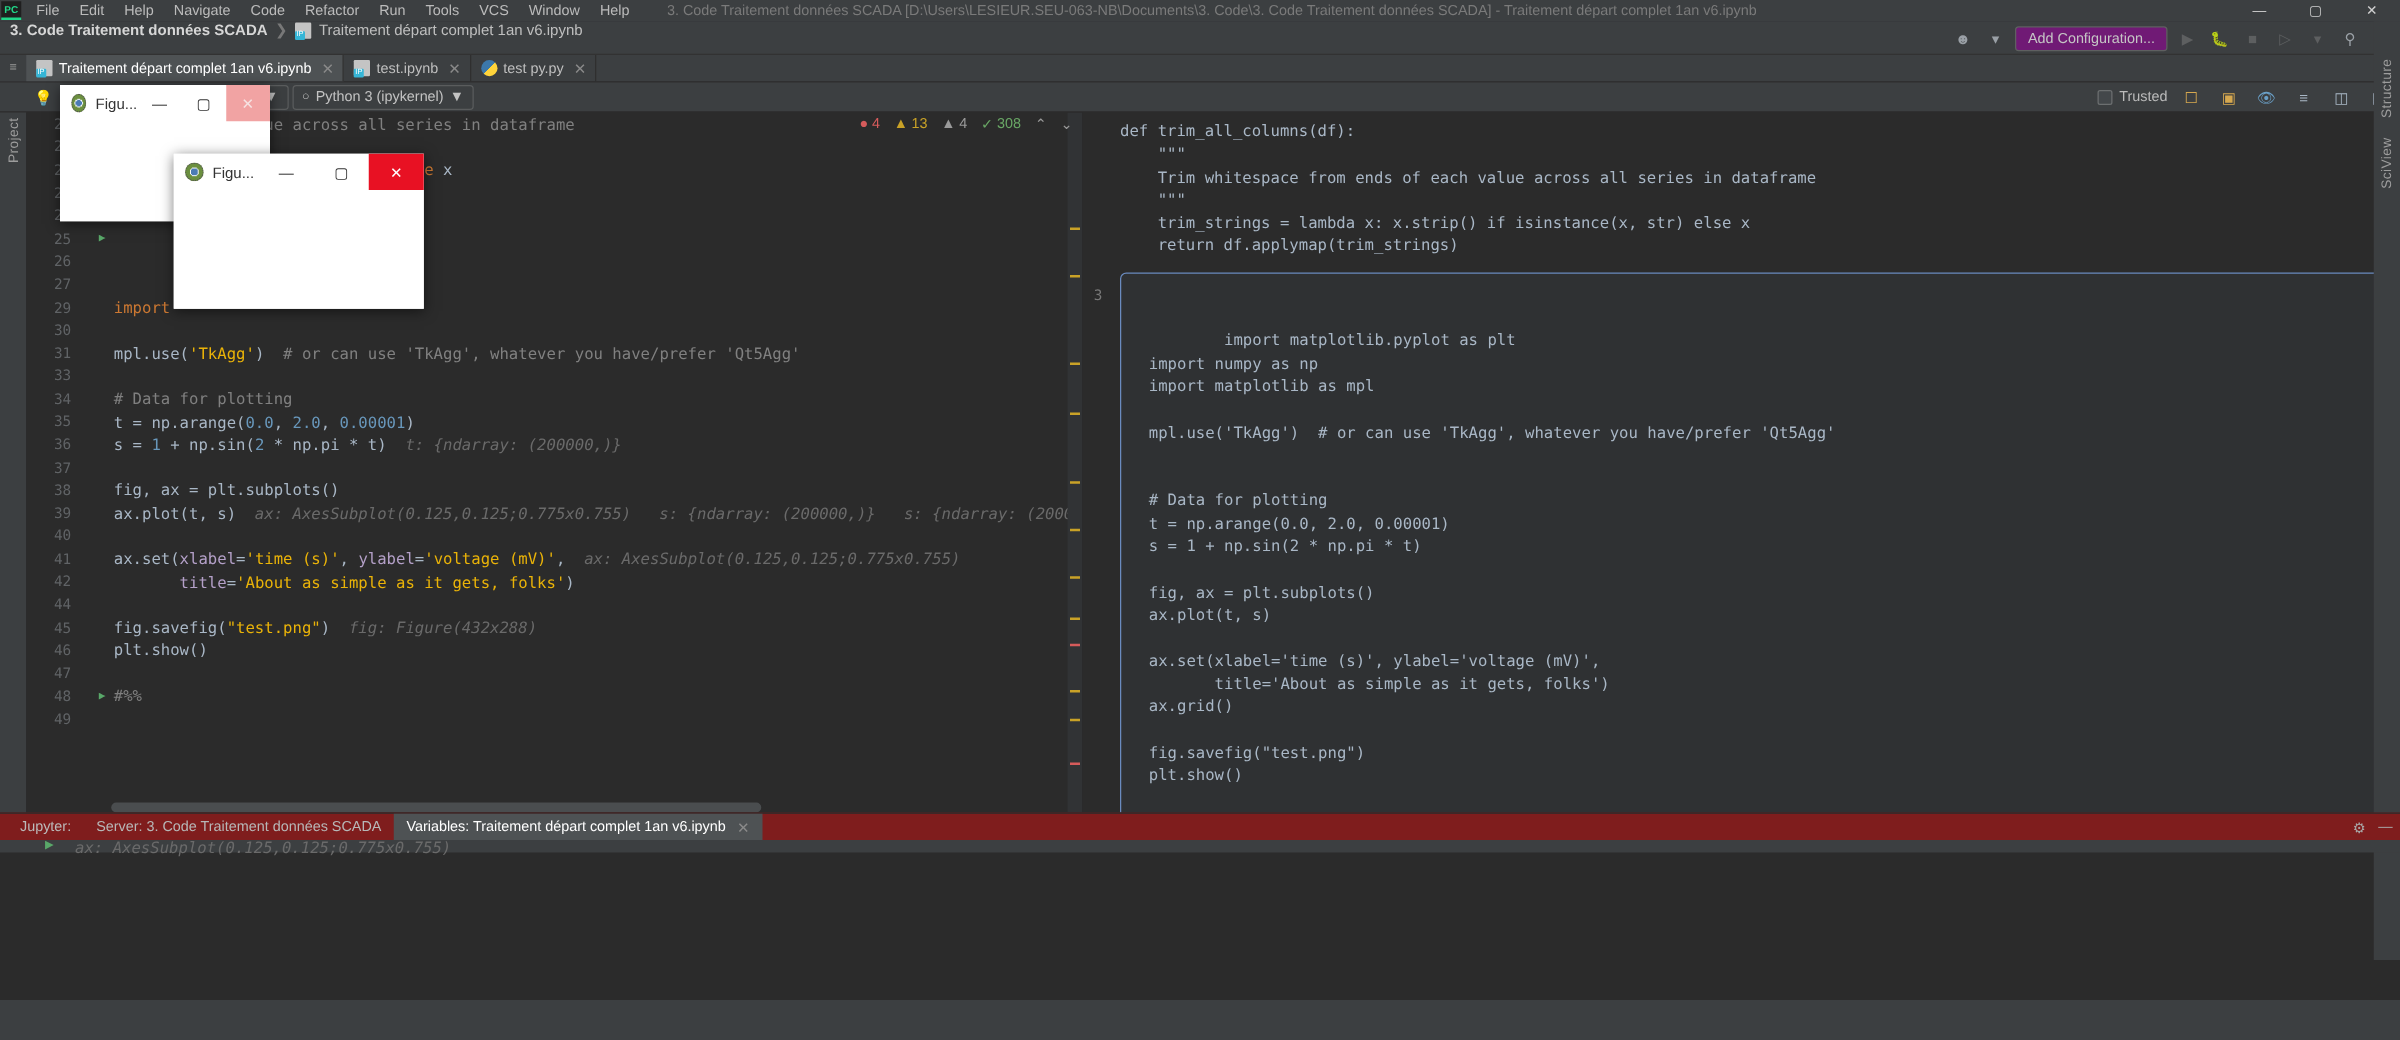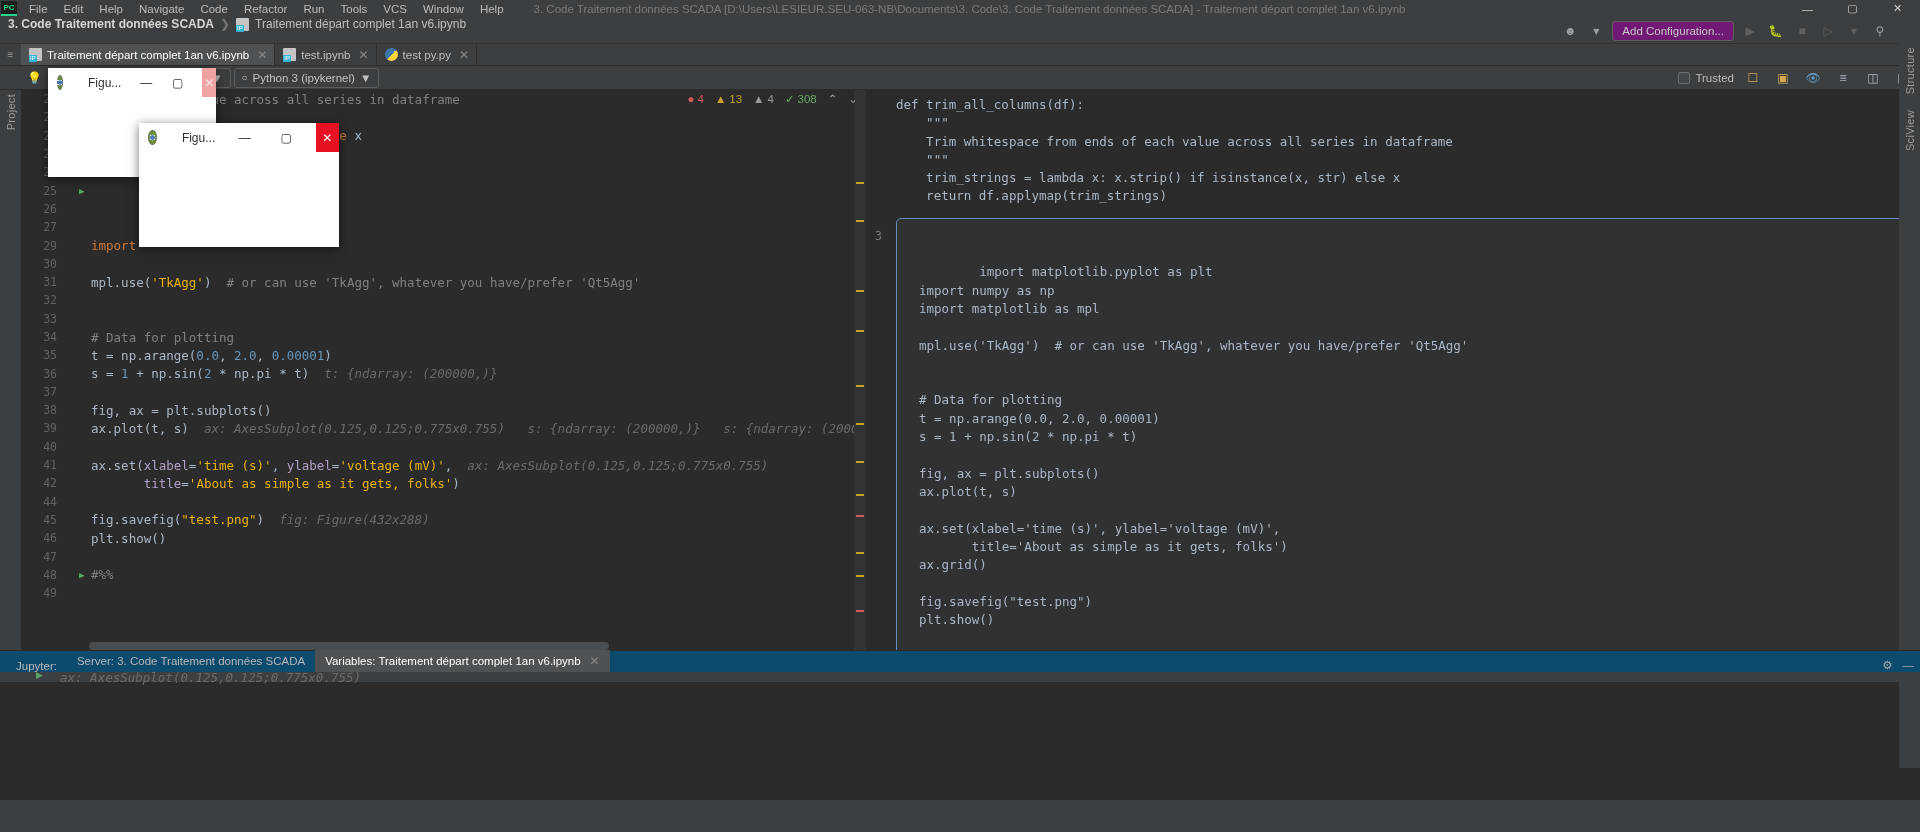--- a/index.html
+++ b/index.html
@@ -166,34 +166,34 @@
   .nb-cell.sel { border-color: #6a8bbf; }
   .cell-num {
     position: absolute; left: -22px; top: 8px; font-size: 11.5px;
     color: #787878; font-family: "DejaVu Sans Mono", monospace;
   }
   .nb-right-marks { position: absolute; right: 0; top: 0; width: 11px; height: 100%; background: #313335; }
 
   
   .figwin { position: absolute; background: #ffffff; z-index: 60;
             box-shadow: 0 2px 10px rgba(0,0,0,.55); }
-  .figbar { height: 29px; display: flex; align-items: center; background: #ffffff; gap: 18px; }
+  .figbar { height: 29px; display: flex; align-items: center; background: #ffffff; }
   .figicon { width: 15px; height: 15px; margin: 0 7px 0 9px; border-radius: 50%;
              background: radial-gradient(circle at 50% 50%, #4b7bb5 0 30%, #fff 31% 40%, #6b8f3f 41% 100%);
              border: 1px dotted #555; }
   .figtitle { font-size: 12px; color: #333; flex: 1; }
   .figbtn { width: 44px; height: 29px; display: flex; align-items: center;
             justify-content: center; font-size: 12px; color: #333; }
   .figbtn.x { background: #e81123; color: #fff; }
   .figbtn.x.pale { background: #f1a3a3; color: #f6e3e3; }
   .figbody { background: #ffffff; }
 
   
   .jpanel {
-    height: 22px; background: #0c4a6e; display: flex; align-items: flex-end;
+    height: 22px; background: #7f1d1d; display: flex; align-items: center;
     gap: 0; border-top: 1px solid #2b2b2b; position: relative; font-size: 11.5px;
     color: #bbbbbb;
   }
   .jlabel { padding: 0 10px 0 16px; color: #bbbbbb; }
   .jtab { padding: 0 10px; height: 22px; display: flex; align-items: center; gap: 6px; color: #b7b7b7;}
   .jtab.active { background: #4e5254; color: #ffffff; }
   .jright { position: absolute; right: 6px; display: flex; gap: 10px; align-items: center; color: #a9a9a9; }
 
   .botstrip { height: 10px; background: #3c3f41; position: relative; }
   .botstrip .frag {
@@ -339,21 +339,20 @@
           <div class="line"><span class="lnum">21</span><span class="fold">⌐</span><span class="runmark"></span><span class="ctext"></span></div>
           <div class="line"><span class="lnum">22</span><span class="fold"></span><span class="runmark"></span><span class="ctext"><span class="nm">strip() </span><span class="kw">if</span><span class="nm"> isinstance(x, str) </span><span class="kw">else</span><span class="nm"> x</span></span></div>
           <div class="line"><span class="lnum">23</span><span class="fold">⌐</span><span class="runmark"></span><span class="ctext"><span class="nm">ngs)</span></span></div>
           <div class="line"><span class="lnum">24</span><span class="fold"></span><span class="runmark"></span><span class="ctext"></span></div>
           <div class="line"><span class="lnum">25</span><span class="fold"></span><span class="runmark">▶</span><span class="ctext"></span></div>
           <div class="line"><span class="lnum">26</span><span class="fold"></span><span class="runmark"></span><span class="ctext"></span></div>
           <div class="line"><span class="lnum">27</span><span class="fold"></span><span class="runmark"></span><span class="ctext"></span></div>
           <div class="line"><span class="lnum">29</span><span class="fold"></span><span class="runmark"></span><span class="ctext"><span class="kw">import</span></span></div>
           <div class="line"><span class="lnum">30</span><span class="fold"></span><span class="runmark"></span><span class="ctext"></span></div>
           <div class="line"><span class="lnum">31</span><span class="fold"></span><span class="runmark"></span><span class="ctext"><span class="nm">mpl.use(</span><span class="str">'TkAgg'</span><span class="nm">)  </span><span class="cmt"># or can use 'TkAgg', whatever you have/prefer 'Qt5Agg'</span></span></div>
-          <div class="line"><span class="lnum">32</span><span class="fold"></span><span class="runmark"></span><span class="ctext"></span></div>
           <div class="line"><span class="lnum">33</span><span class="fold"></span><span class="runmark"></span><span class="ctext"></span></div>
           <div class="line"><span class="lnum">34</span><span class="fold"></span><span class="runmark"></span><span class="ctext"><span class="cmt"># Data for plotting</span></span></div>
           <div class="line"><span class="lnum">35</span><span class="fold"></span><span class="runmark"></span><span class="ctext"><span class="nm">t = np.arange(</span><span class="num">0.0</span><span class="nm">, </span><span class="num">2.0</span><span class="nm">, </span><span class="num">0.00001</span><span class="nm">)</span></span></div>
           <div class="line"><span class="lnum">36</span><span class="fold"></span><span class="runmark"></span><span class="ctext"><span class="nm">s = </span><span class="num">1</span><span class="nm"> + np.sin(</span><span class="num">2</span><span class="nm"> * np.pi * t)</span><span class="hint">  t: {ndarray: (200000,)}</span></span></div>
           <div class="line"><span class="lnum">37</span><span class="fold"></span><span class="runmark"></span><span class="ctext"></span></div>
           <div class="line"><span class="lnum">38</span><span class="fold"></span><span class="runmark"></span><span class="ctext"><span class="nm">fig, ax = plt.subplots()</span></span></div>
           <div class="line"><span class="lnum">39</span><span class="fold"></span><span class="runmark"></span><span class="ctext"><span class="nm">ax.plot(t, s)</span><span class="hint">  ax: AxesSubplot(0.125,0.125;0.775x0.755)   s: {ndarray: (200000,)}   s: {ndarray: (200000,)}</span></span></div>
           <div class="line"><span class="lnum">40</span><span class="fold"></span><span class="runmark"></span><span class="ctext"></span></div>
           <div class="line"><span class="lnum">41</span><span class="fold"></span><span class="runmark"></span><span class="ctext"><span class="nm">ax.set(</span><span class="param">xlabel</span><span class="nm">=</span><span class="str">'time (s)'</span><span class="nm">, </span><span class="param">ylabel</span><span class="nm">=</span><span class="str">'voltage (mV)'</span><span class="nm">,</span><span class="hint">  ax: AxesSubplot(0.125,0.125;0.775x0.755)</span></span></div>
           <div class="line"><span class="lnum">42</span><span class="fold"></span><span class="runmark"></span><span class="ctext"><span class="nm">       </span><span class="param">title</span><span class="nm">=</span><span class="str">'About as simple as it gets, folks'</span><span class="nm">)</span></span></div>

